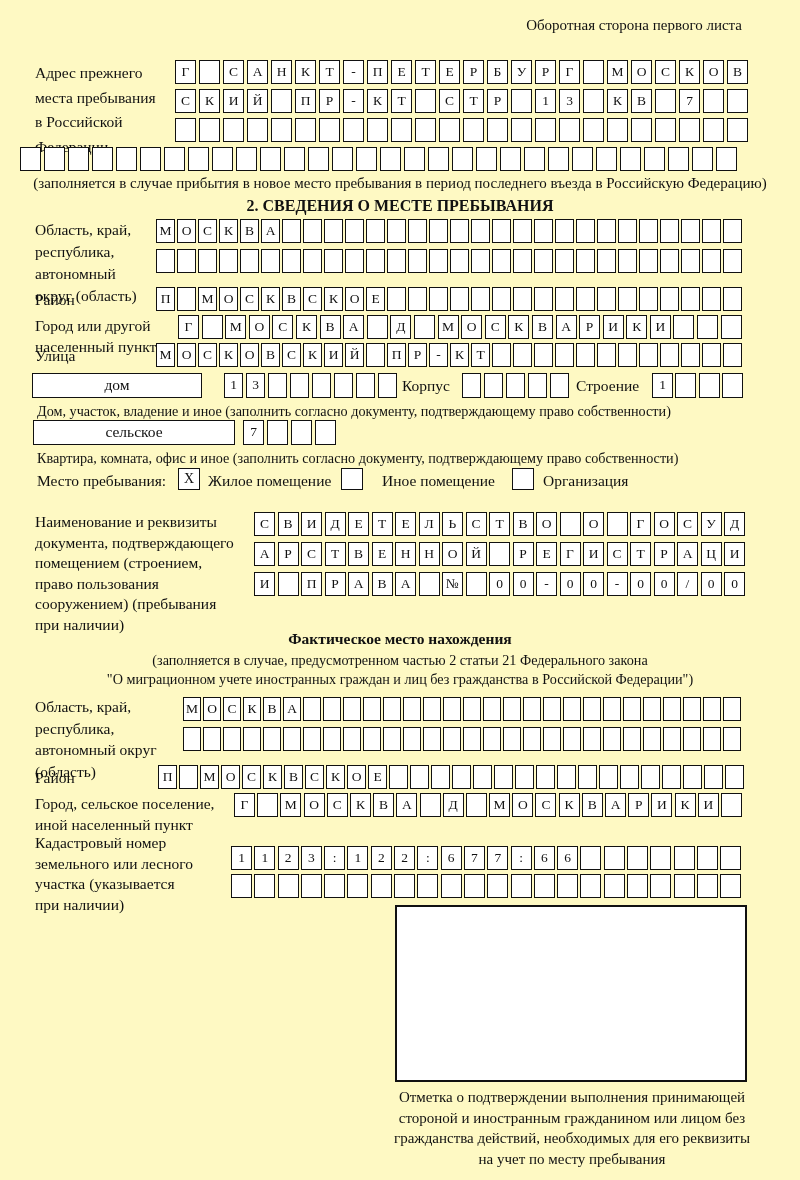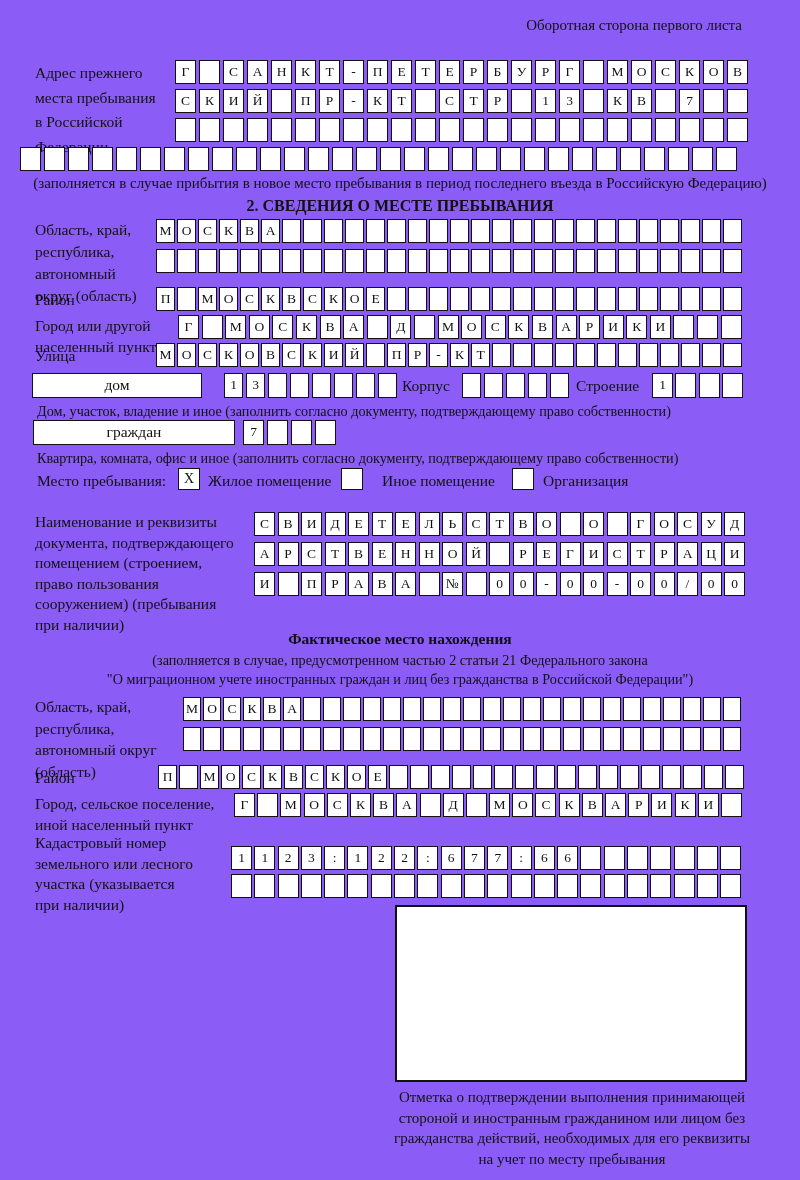--- a/index.html
+++ b/index.html
@@ -1,17 +1,17 @@
 <!DOCTYPE html>
 <html lang="ru"><head>
 <meta charset="utf-8">
 <style>
   html,body{margin:0;padding:0;}
   body{background:#ffffff;color:#111;font-family:"Liberation Serif","DejaVu Serif",serif;}
-  .sheet{position:relative;width:800px;height:1180px;background:#8b5cf6;overflow:hidden;}
+  .sheet{position:relative;width:800px;height:1180px;background:#fef9c3;overflow:hidden;}
   .lbl{position:absolute;font-size:15.5px;line-height:22px;white-space:nowrap;}
   .cap{position:absolute;font-size:15px;white-space:nowrap;}
   .center{text-align:center;white-space:normal;}
   .bold{font-weight:bold;}
   .h{position:absolute;font-size:16px;}
   .boxrow{position:absolute;display:flex;flex-wrap:nowrap;}
   .boxrow .cell{flex:0 0 var(--w,21px);width:var(--w,21px);height:var(--h,24px);
     border:1.6px solid #111;margin-right:var(--g,3px);box-sizing:border-box;
     text-align:center;font-size:13.5px;line-height:21px;background:#fff;}
   .wbox{position:absolute;border:1.6px solid #111;box-sizing:border-box;
@@ -331,21 +331,21 @@
     </div>
   <div class="lbl" style="left:576px;top:375px;">Строение</div>
   <div class="boxrow" style="left:652px;top:373px;--w:21px;--g:2.4px;--h:25px;">
       <span class="cell">1</span>
       <span class="cell"></span>
       <span class="cell"></span>
       <span class="cell"></span>
     </div>
   <div class="cap" style="left:37px;top:403px;font-size:14.2px;">Дом, участок, владение и иное (заполнить согласно документу, подтверждающему право собственности)</div>
 
-  <div class="wbox" style="left:33px;top:420px;width:202px;height:25px;">граждан</div>
+  <div class="wbox" style="left:33px;top:420px;width:202px;height:25px;">сельское</div>
   <div class="boxrow" style="left:243px;top:420px;--w:21px;--g:3px;--h:25px;">
       <span class="cell">7</span>
       <span class="cell"></span>
       <span class="cell"></span>
       <span class="cell"></span>
     </div>
   <div class="cap" style="left:37px;top:450px;font-size:14.2px;">Квартира, комната, офис и иное (заполнить согласно документу, подтверждающему право собственности)</div>
 
   <div class="lbl" style="left:37px;top:470px;">Место пребывания:</div>
   <div class="checkbox" style="left:178px;top:468px;">X</div>

